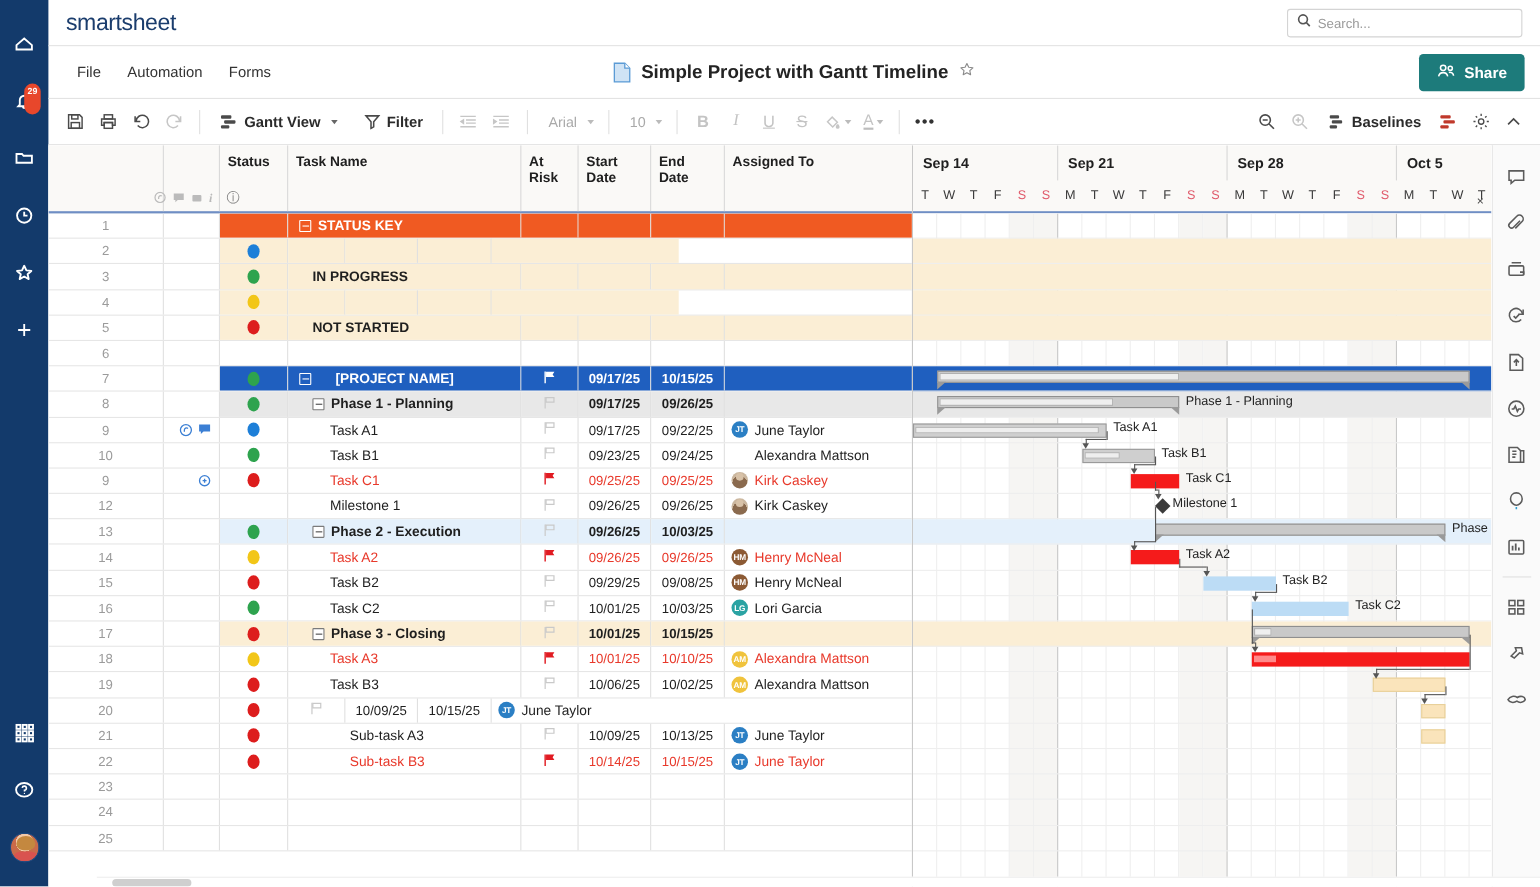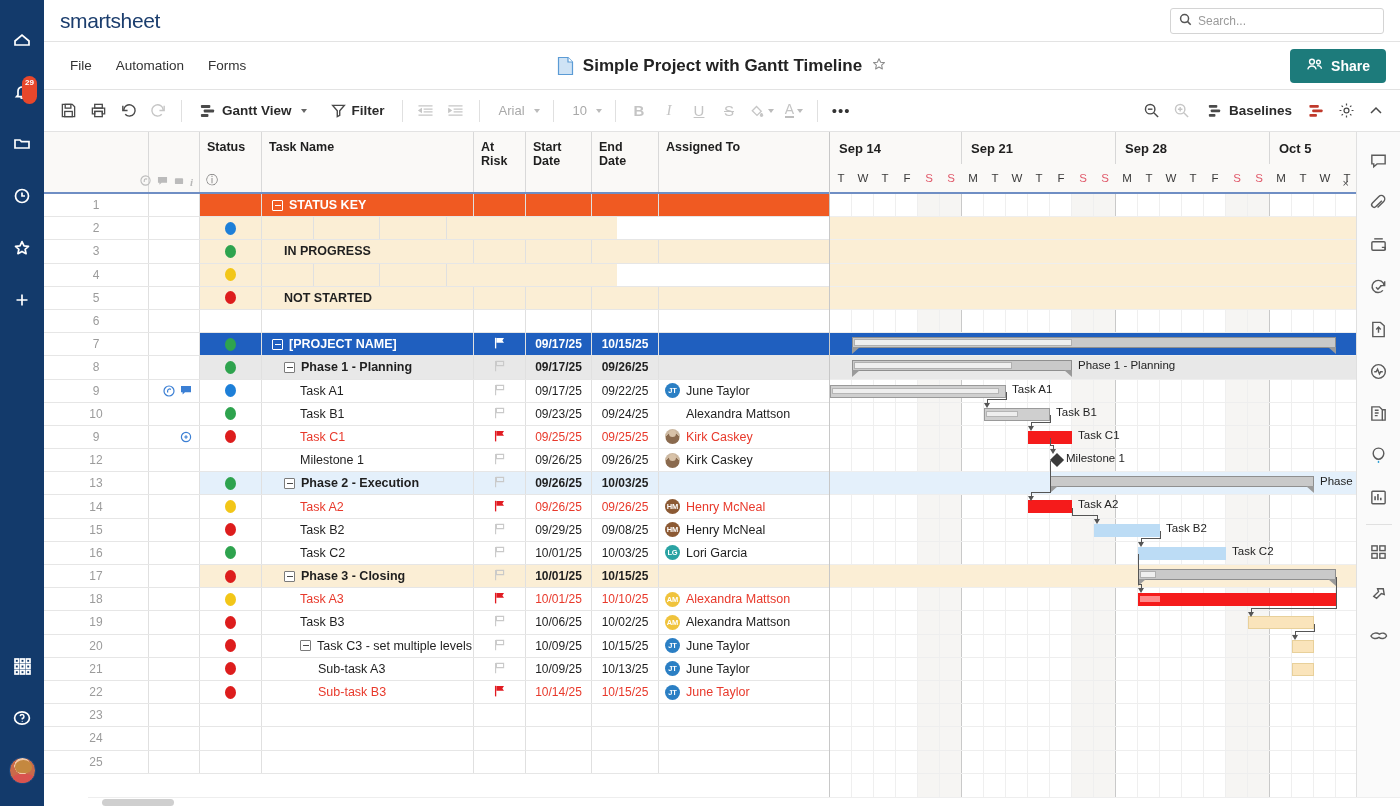--- a/index.html
+++ b/index.html
@@ -176,21 +176,21 @@
   .avatar.photo::after {
     content:""; position:absolute; left:4px; top:1px; width:7px; height:7px; border-radius:50%; background:#d8c2a8;
   }
   .flag { font-size: 11px; line-height: 1; }
   .flag.off { color: #c9c9c9; }
   .flag.on  { color: #e11b22; }
 
   
   .bg-orange { background: #f05a22 !important; color: #fff !important; font-weight: bold; }
   .bg-cream  { background: #fbeed5 !important; }
-  .bg-blue   { background: #1f5fbf !important; color: #fff !important; font-weight: bold; }
+  .bg-blue   { background: #1f5fbf !important; color: #fff !important; font-weight: bold; gap: 16px; }
   .bg-gray   { background: #e8e8e8 !important; }
   .bg-lblue  { background: #e4f0fb !important; }
   .bold { font-weight: bold; }
   .red-txt { color: #e8392b !important; }
 
   
   .gantt-hdr { height: 62px; flex: 0 0 62px; background: #faf9f7; border-bottom: 2px solid #6f8ec4; position: relative; }
   .weeks { display: flex; height: 32px; }
   .week {
     font-size: 13px; font-weight: bold; color: #1f1f1f; display: flex; align-items: center;
@@ -923,24 +923,20 @@
                   <div class="cell assign c-assign ">
                     <span class="avatar" style="background: rgb(240, 195, 60);">AM</span>
                     <span>Alexandra Mattson</span>
                   </div>
                 </div>
                 <div class="row">
                   <div class="cell num c-rownum">20</div>
                   <div class="cell ctr c-ind" style="gap: 5px; justify-content: flex-end; padding-right: 7px;"></div>
                   <div class="cell ctr c-status ">
                     <span class="dot" style="background: rgb(221, 29, 29);"></span>
-                  </div>
-                  <div class="cell task c-task " style="padding-left: 38px;">
-                    <span class="collapse"></span>
-                    <span>Task C3 - set multiple levels</span>
                   </div>
                   <div class="cell ctr c-risk ">
                     <span class="flag off"><svg width="11" height="12" viewBox="0 0 11 12" fill="none" stroke="#c9c9c9" stroke-width="1.1">
                         <path d="M1.6 .9 V11.3"></path>
                         <path d="M2.4 1.4 H9.6 V5.6 H2.4 Z"></path>
                       </svg></span>
                   </div>
                   <div class="cell date c-start ">10/09/25</div>
                   <div class="cell date c-end ">10/15/25</div>
                   <div class="cell assign c-assign ">

